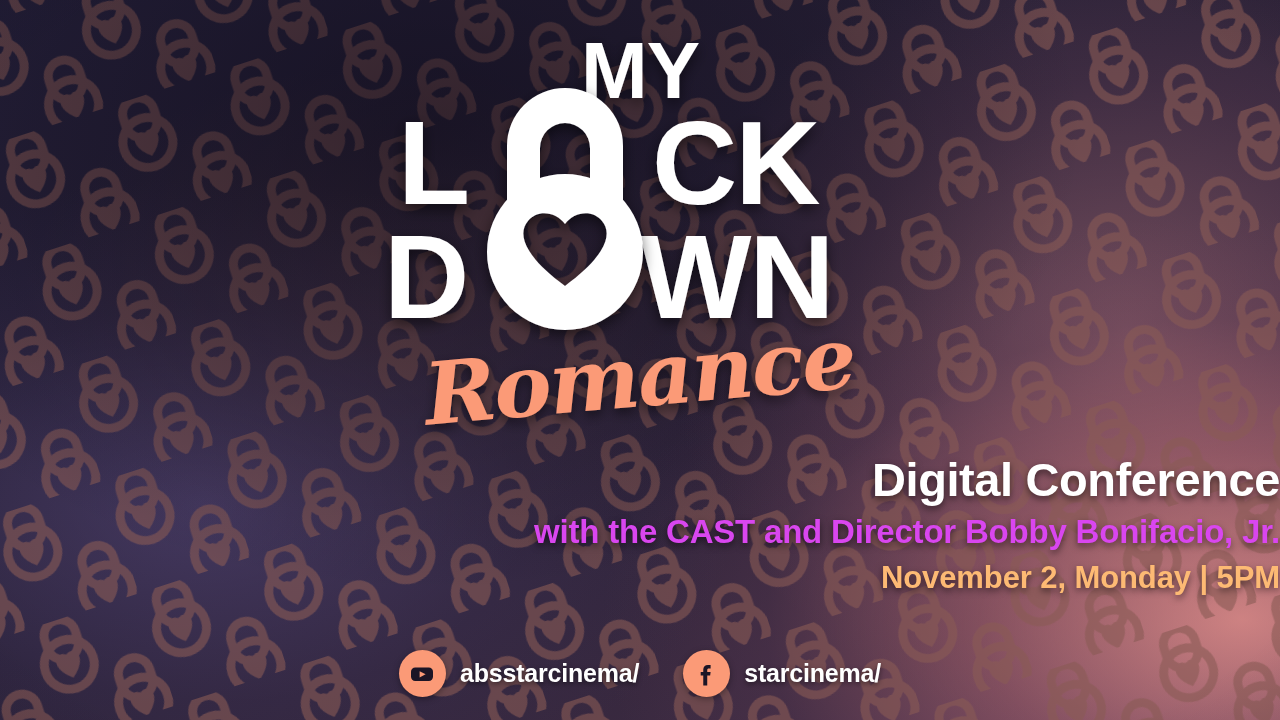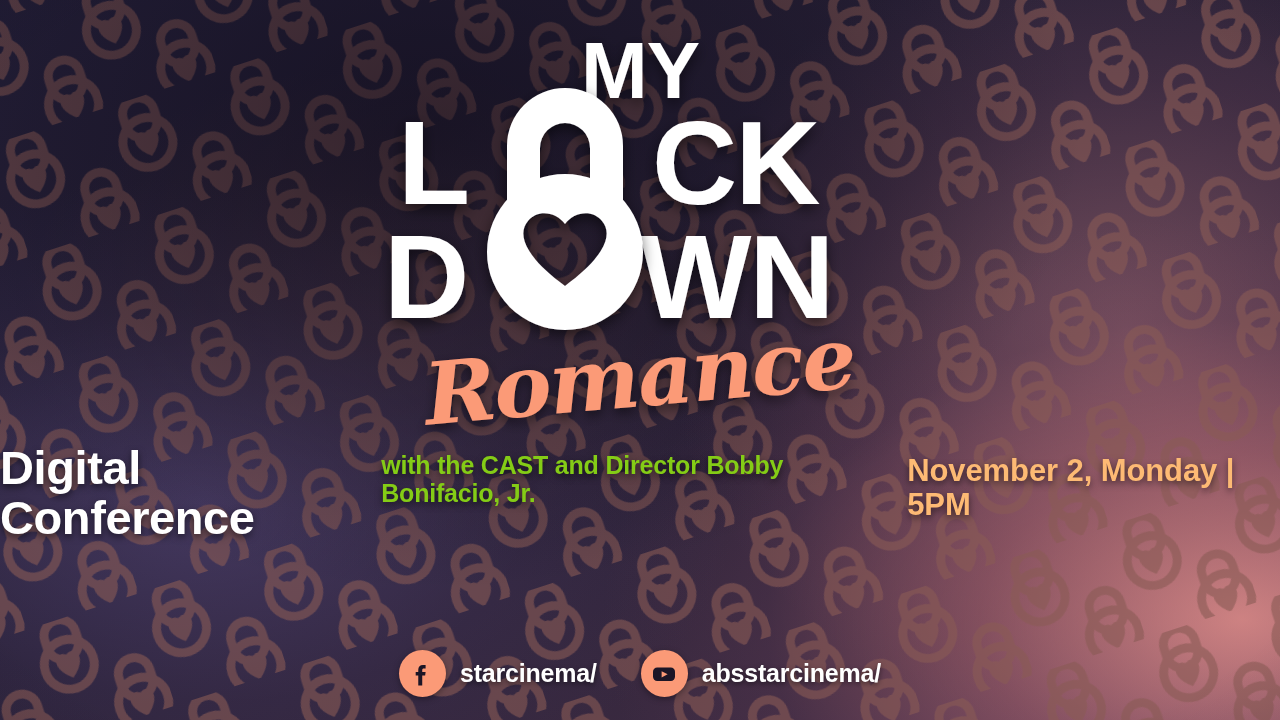--- a/index.html
+++ b/index.html
@@ -68,37 +68,37 @@
     width: 520px;
     height: 420px;
   }
   .lockup svg { display: block; width: 100%; height: 100%; overflow: visible; }
 
   
   .lower {
     position: absolute;
     left: 0;
     right: 0;
-    top: 443px;
-    display: flex;
-    flex-direction: row;
-    align-items: flex-start;
+    top: 455px;
+    display: flex;
+    flex-direction: column;
+    align-items: flex-end;
   }
   .l-conference {
     color: #ffffff;
     font-size: 47px;
     font-weight: bold;
     letter-spacing: -0.4px;
     line-height: 1.06;
     text-shadow: 0 3px 7px rgba(0,0,0,0.55);
   }
   .l-cast {
     margin-top: 9px;
-    color: #84cc16;
-    font-size: 25px;
+    color: #d946ef;
+    font-size: 33px;
     font-weight: bold;
     letter-spacing: -0.2px;
     line-height: 1.1;
     text-shadow: 0 3px 7px rgba(0,0,0,0.55);
   }
   .l-date {
     margin-top: 11px;
     color: #fdba74;
     font-size: 31px;
     font-weight: bold;
@@ -224,32 +224,32 @@
   <div class="lower">
     <div class="l-conference">Digital Conference</div>
     <div class="l-cast">with the CAST and Director Bobby Bonifacio, Jr.</div>
     <div class="l-date">November 2, Monday | 5PM</div>
   </div>
 
   <div class="socials">
 
     <div class="social">
       <span class="s-badge">
-        <svg width="28" height="28" viewBox="0 0 24 24" aria-hidden="true">
-          <path fill="#1B1526" d="M15.1 4.2h-2.3c-2.5 0-4 1.6-4 4.1v1.9H6.6v3.1h2.2v8.5h3.4v-8.5h2.5l.4-3.1h-2.9V8.7c0-.9.3-1.4 1.4-1.4h1.5V4.2z"></path>
-        </svg>
-      </span>
-      <span class="s-handle">starcinema/</span>
-    </div>
-
-    <div class="social">
-      <span class="s-badge">
         <svg width="28" height="28" viewBox="0 0 28 28" aria-hidden="true">
           <rect x="3" y="7.6" width="22" height="13.4" rx="4.2" ry="4.2" fill="#1B1526"></rect>
           <path d="M11.6 11.2 L17.6 14.3 L11.6 17.4 Z" fill="#fb9a77"></path>
         </svg>
       </span>
       <span class="s-handle">absstarcinema/</span>
     </div>
 
+    <div class="social">
+      <span class="s-badge">
+        <svg width="28" height="28" viewBox="0 0 24 24" aria-hidden="true">
+          <path fill="#1B1526" d="M15.1 4.2h-2.3c-2.5 0-4 1.6-4 4.1v1.9H6.6v3.1h2.2v8.5h3.4v-8.5h2.5l.4-3.1h-2.9V8.7c0-.9.3-1.4 1.4-1.4h1.5V4.2z"></path>
+        </svg>
+      </span>
+      <span class="s-handle">starcinema/</span>
+    </div>
+
   </div>
 
 </div>
 
 </body></html>

